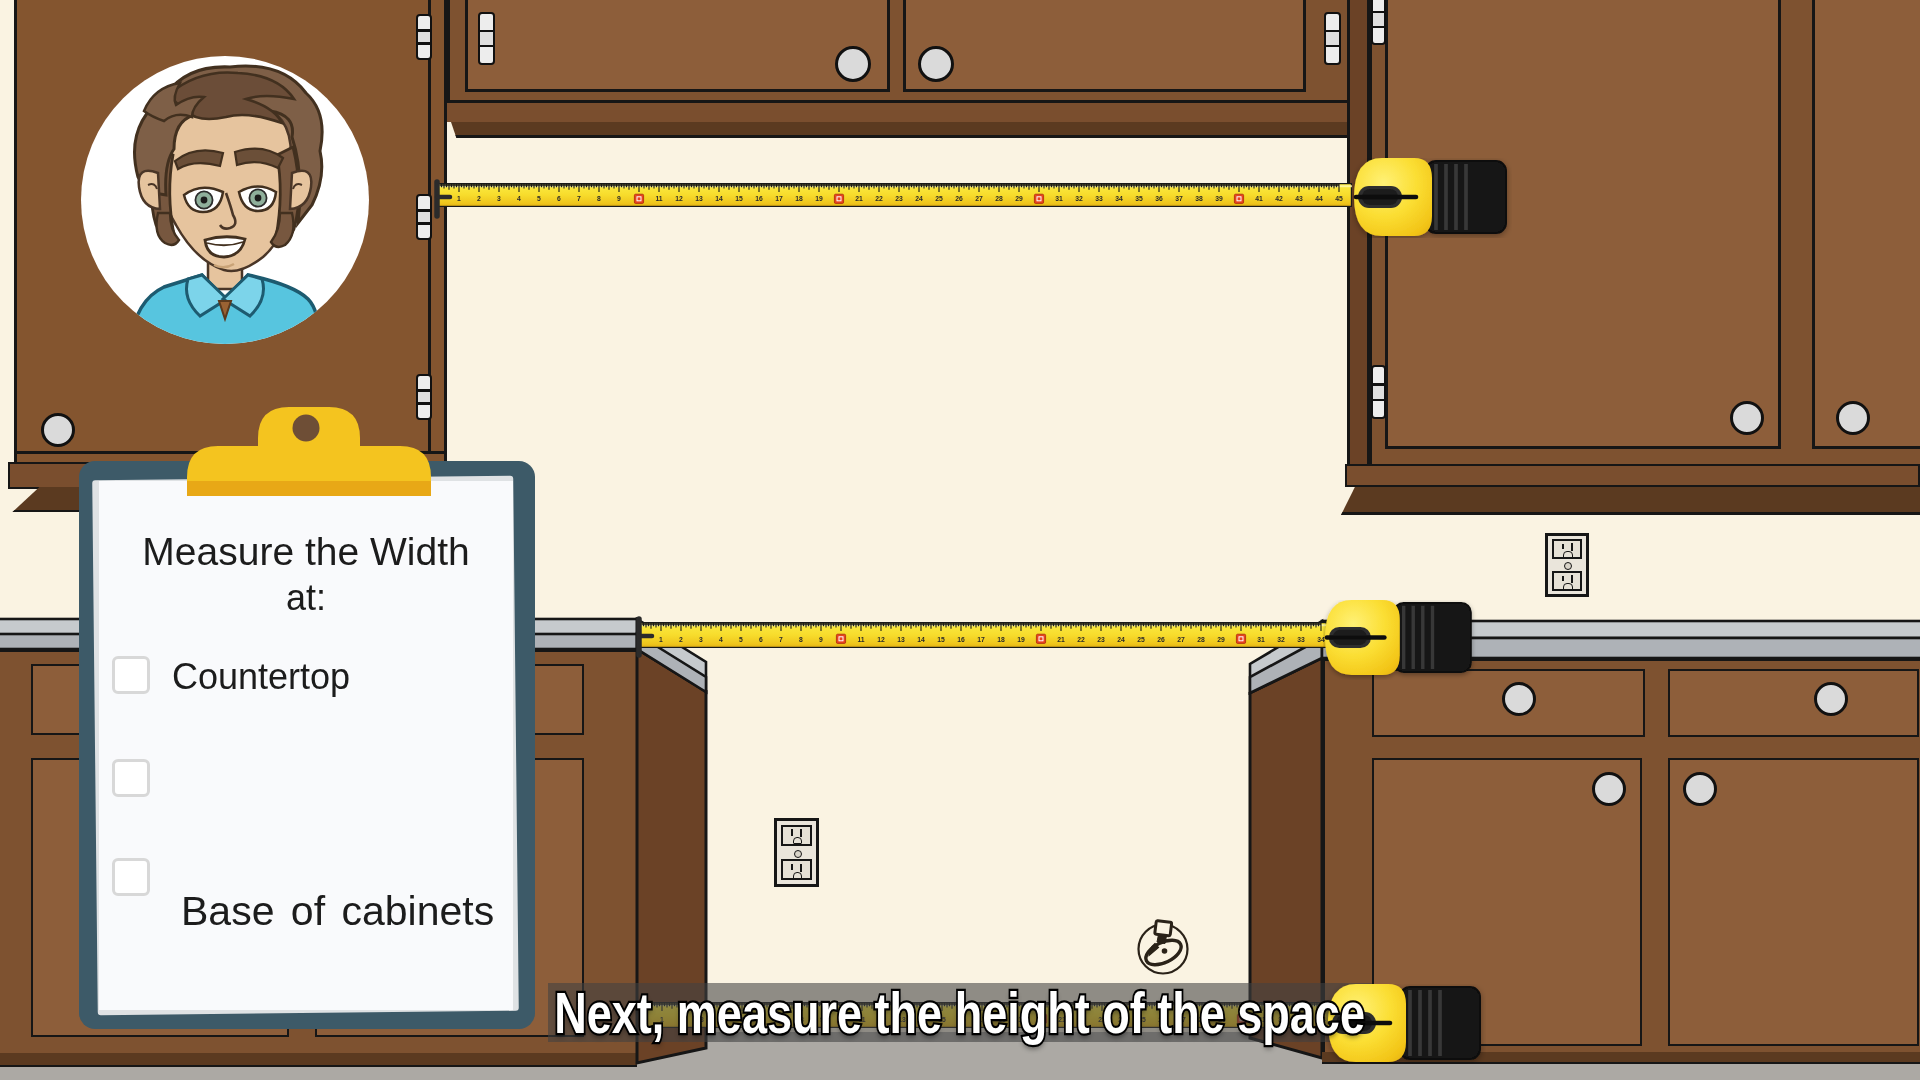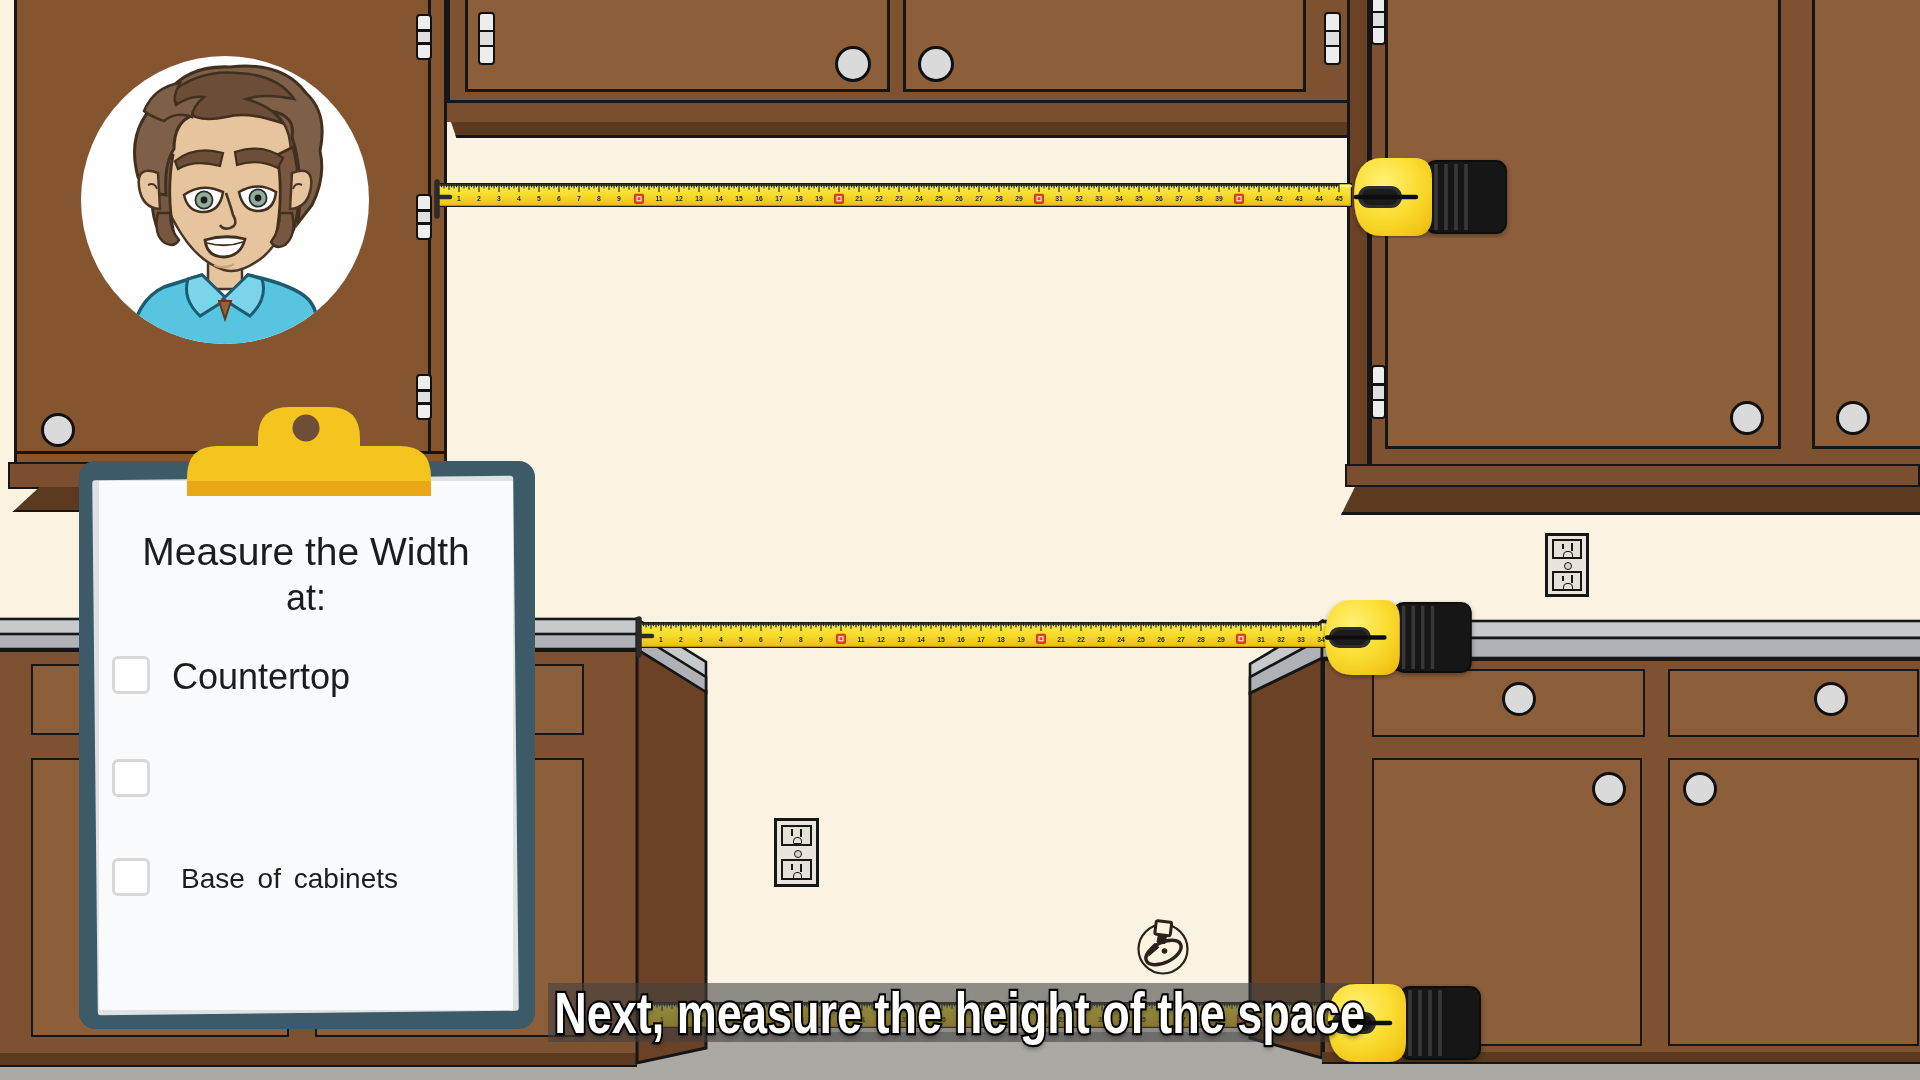--- a/index.html
+++ b/index.html
@@ -406,21 +406,21 @@
 
 <div class="abs" style="left:112px;top:656px;width:32px;height:32px;background:#fff;border:3px solid #D8D8D8;border-radius:6px;"></div>
 
 <div class="abs" style="left:172px;top:656px;font-size:36px;color:#1c1c1c;word-spacing:5px;">Countertop</div>
 
 <div class="abs" style="left:112px;top:759px;width:32px;height:32px;background:#fff;border:3px solid #D8D8D8;border-radius:6px;"></div>
 
 
 <div class="abs" style="left:112px;top:858px;width:32px;height:32px;background:#fff;border:3px solid #D8D8D8;border-radius:6px;"></div>
 
-<div class="abs" style="left:181px;top:861px;font-size:28px;color:#1c1c1c;word-spacing:5px;line-height:36px;">Base of cabinets</div>
+<div class="abs" style="left:181px;top:893px;font-size:41px;color:#1c1c1c;word-spacing:5px;line-height:36px;">Base of cabinets</div>
 
 <svg class="abs" style="left:78px;top:53px;" width="294" height="294" viewBox="0 0 294 294">
   <defs>
         <clipPath id="avc">
           <circle cx="147" cy="147" r="144"></circle>
         </clipPath>
       </defs>
   <circle cx="147" cy="147" r="144" fill="#FFFFFF"></circle>
   <g clip-path="url(#avc)">
 

